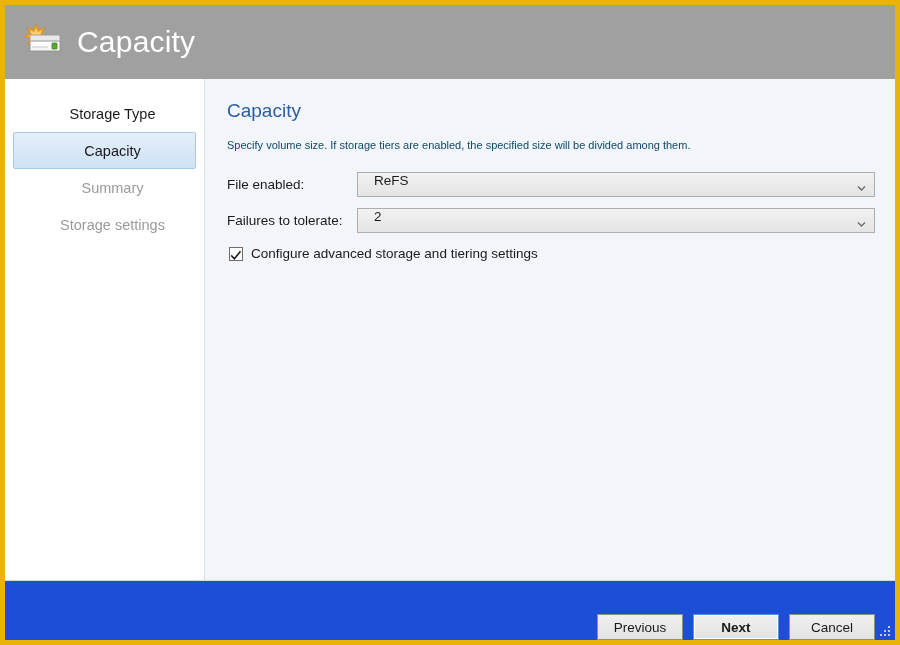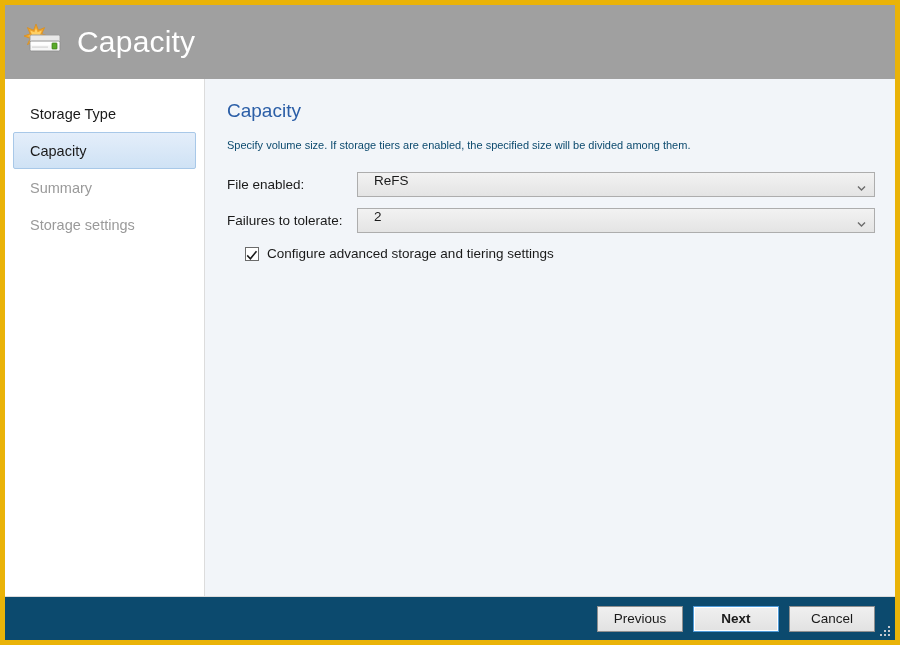--- a/index.html
+++ b/index.html
@@ -70,20 +70,21 @@
     height: 37px;
     margin: 0 8px;
     display: flex;
     align-items: center;
     padding-left: 16px;
     box-sizing: border-box;
     font-size: 14.5px;
     color: #1a1a1a;
     border: 1px solid transparent;
     border-radius: 2px;
+    justify-content: center;
   }
   .nav-item.disabled { color: #9a9a9a; }
   .nav-item.selected {
     background: linear-gradient(to bottom, #e4eefa 0%, #cfe2f5 100%);
     border: 1px solid #a8c8e8;
     color: #1a1a1a;
   }
 
   
   .content {
@@ -161,45 +162,45 @@
     top: 50%;
     transform: translateY(-50%);
     width: 9px;
     height: 9px;
   }
 
   .check-row {
     display: flex;
     align-items: center;
     margin-top: 13px;
-    margin-left: 18px;
+    margin-left: 2px;
   }
   .checkbox {
     width: 14px;
     height: 14px;
     box-sizing: border-box;
     border: 1px solid #6b6b6b;
     background: #ffffff;
     margin-right: 8px;
     flex: 0 0 14px;
     position: relative;
   }
   .check-label {
     font-size: 13.5px;
     color: #1a1a1a;
   }
 
   
   .footer {
     flex: 0 0 auto;
-    height: 44px;
-    background: #0c4a6e;
+    height: 60px;
+    background: #1d4ed8;
     border-top: 1px solid #dcdcdc;
     display: flex;
-    align-items: center;
+    align-items: flex-end;
     justify-content: flex-end;
     padding-right: 20px;
     box-sizing: border-box;
     position: relative;
   }
   .btn {
     height: 26px;
     min-width: 86px;
     box-sizing: border-box;
     background: linear-gradient(to bottom, #f0f0f0 0%, #e2e2e2 100%);

